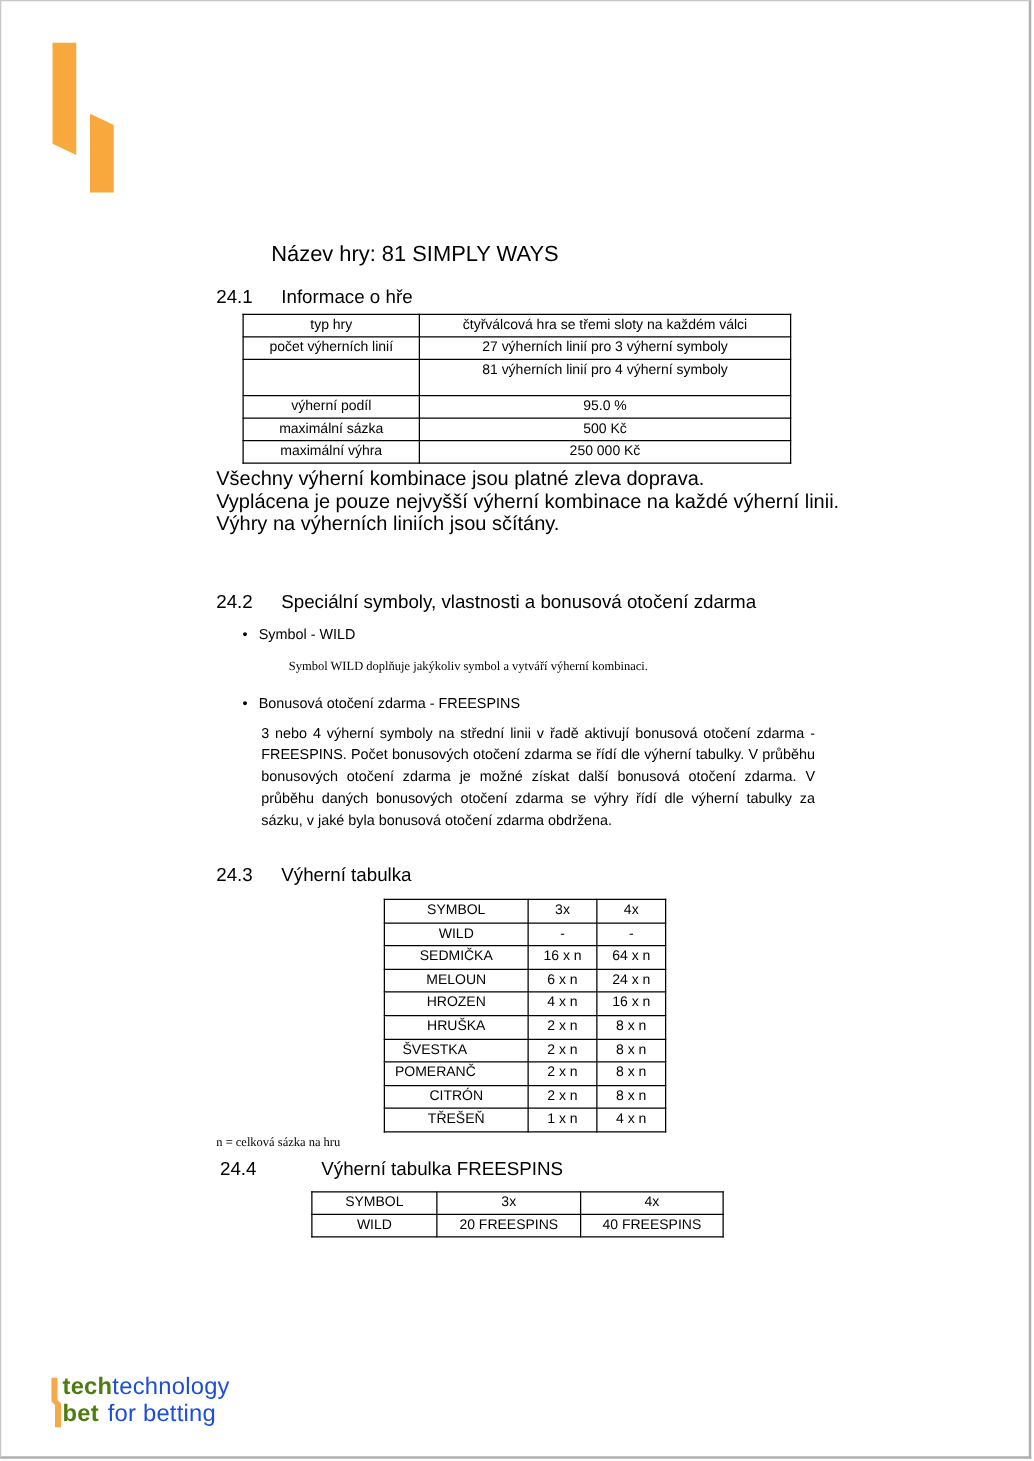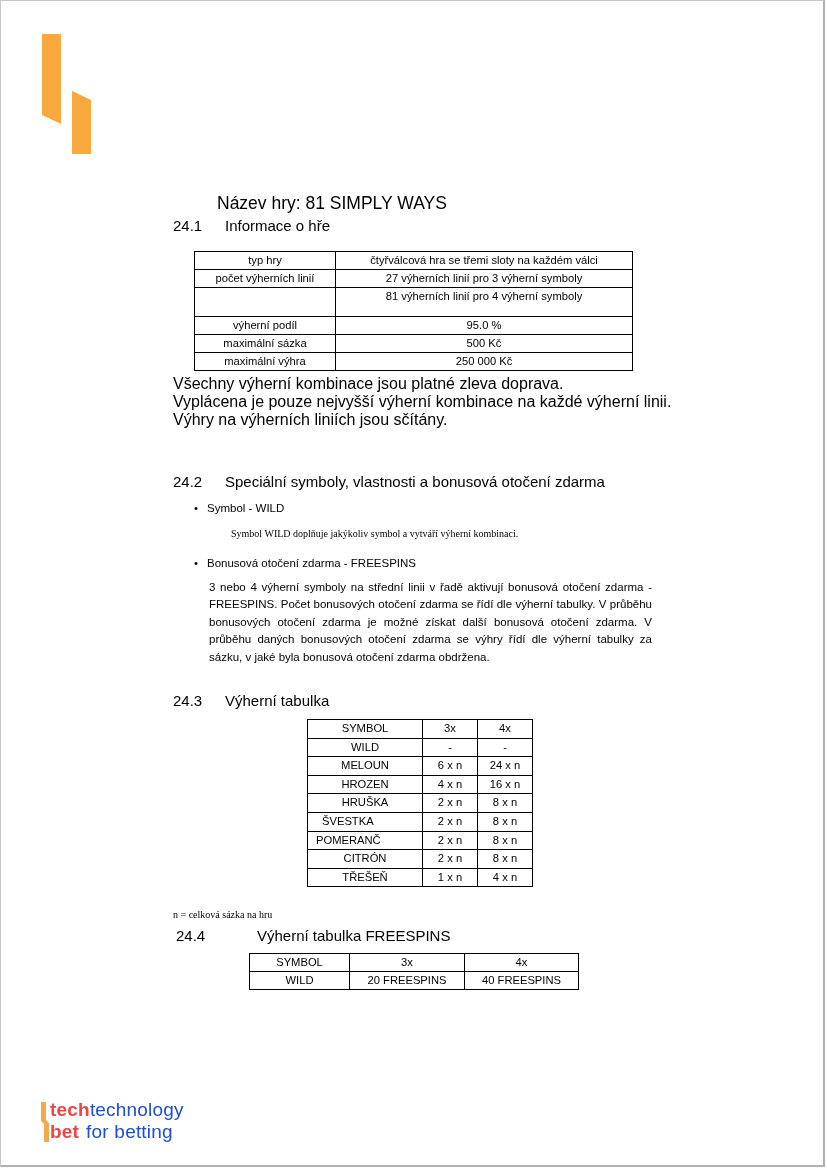--- a/index.html
+++ b/index.html
@@ -38,38 +38,38 @@
   #paytable td.c1 { width: 54px; }
   #paytable td.c2 { width: 54px; }
 
   #fs-table { left: 248px; top: 952px; }
   #fs-table td.c0 { width: 99px; }
   #fs-table td.c1 { width: 114px; }
   #fs-table td.c2 { width: 113px; }
 
   .footer-logo { left: 40px; top: 1098px; }
   .logo-word { font-size: 19px; line-height: 22px; letter-spacing: 0.2px; }
-  .logo-dark { color: #ef4444; font-weight: bold; }
+  .logo-dark { color: #4d7c0f; font-weight: bold; }
   .logo-light { color: #1d4ed8; }
 </style>
 </head>
 <body>
 
 <div class="page">
 
   <div class="abs brand-mark" style="left:40px; top:33px;">
     <svg width="52" height="122" viewBox="0 0 52 122">
       <polygon points="1,0 20,0 20,90 1,81" fill="#f9a83d"></polygon>
       <polygon points="31,57 50,66 50,120 31,120" fill="#f9a83d"></polygon>
     </svg>
   </div>
 
   <div class="abs doc-title">Název hry: 81 SIMPLY WAYS</div>
 
-  <div class="abs h2" style="left:172px; top:216px;">
+  <div class="abs h2" style="left:172px; top:228px;">
     <span class="num" style="width:52px;">24.1</span><span>Informace o hře</span>
   </div>
 
   <table class="abs grid" id="info-table">
     <tbody>
       <tr>
         <td>typ hry</td>
         <td>čtyřválcová hra se třemi sloty na každém válci</td>
       </tr>
       <tr>
@@ -125,20 +125,25 @@
         <td class="c0">SYMBOL</td>
         <td class="c1">3x</td>
         <td class="c2">4x</td>
       </tr>
     </thead>
     <tbody>
       <tr>
           <td class="c0">WILD</td>
           <td class="c1">-</td>
           <td class="c2">-</td>
+        </tr>
+      <tr>
+          <td class="c0">SEDMIČKA</td>
+          <td class="c1">16 x n</td>
+          <td class="c2">64 x n</td>
         </tr>
       <tr>
           <td class="c0">MELOUN</td>
           <td class="c1">6 x n</td>
           <td class="c2">24 x n</td>
         </tr>
       <tr>
           <td class="c0">HROZEN</td>
           <td class="c1">4 x n</td>
           <td class="c2">16 x n</td>

